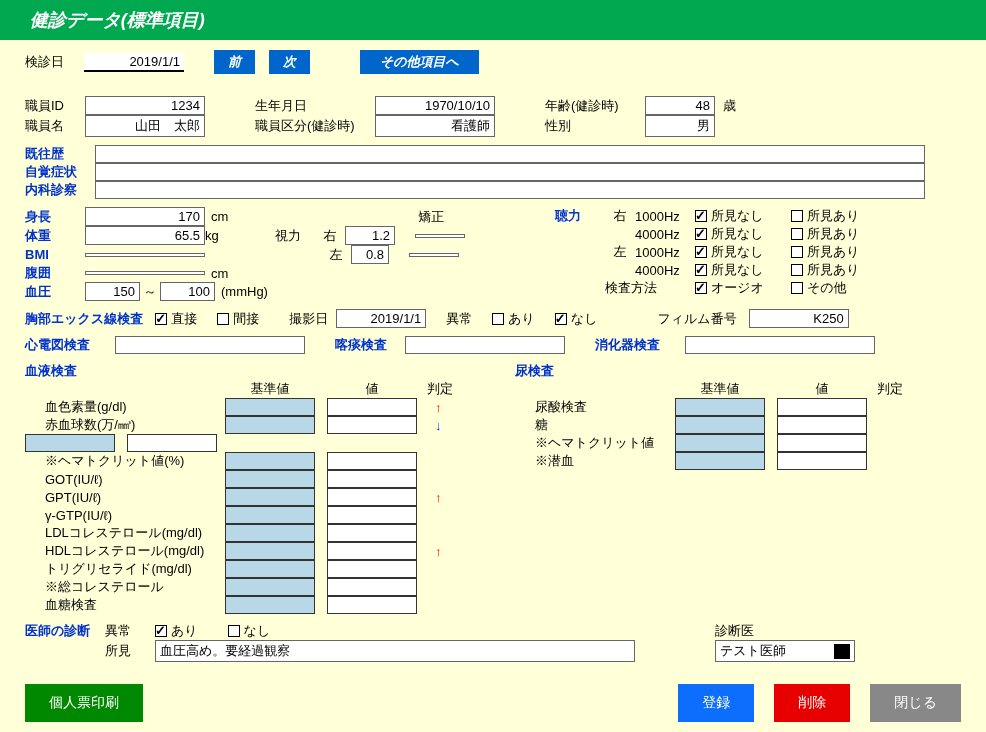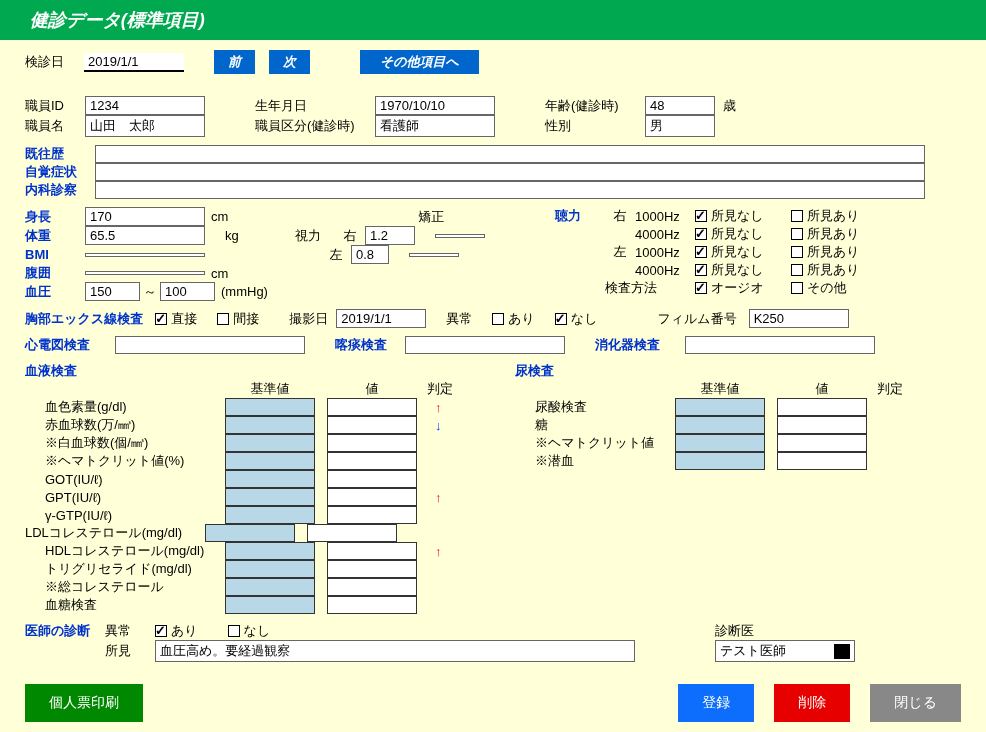--- a/index.html
+++ b/index.html
@@ -29,21 +29,21 @@
   padding: 3px 14px;
   font-weight: bold;
   font-style: italic;
   font-size: 13px;
   cursor: pointer;
 }
 .btn-blue-wide { padding: 3px 20px; }
 .input-box {
   border: 1px solid #666;
   background: white;
-  text-align: left;
+  text-align: right;
   padding: 1px 4px;
   font-size: 13px;
   display: inline-block;
 }
 .input-long { width: 830px; text-align: left; height: 18px; }
 .row { display: flex; align-items: center; }
 .gap { height: 8px; }
 .gap-lg { height: 22px; }
 .check {
   display: inline-block;
@@ -163,21 +163,21 @@
       <div class="row">
         <span class="label-blue" style="width:60px">身長</span>
         <span class="input-box" style="width:120px">170</span>
         <span class="label-black" style="margin-left:6px">cm</span>
         <span style="width:190px"></span>
         <span class="label-black">矯正</span>
       </div>
       <div class="row">
         <span class="label-blue" style="width:60px">体重</span>
         <span class="input-box" style="width:120px">65.5</span>
-        <span class="label-black" style="margin-left:20px;width:40px">kg</span>
+        <span class="label-black" style="margin-left:0;width:40px">kg</span>
         <span style="width:30px"></span>
         <span class="label-black" style="width:40px">視力</span>
         <span class="label-black" style="width:30px;text-align:center">右</span>
         <span class="input-box" style="width:50px">1.2</span>
         <span style="width:20px"></span>
         <span class="input-box" style="width:50px"></span>
       </div>
       <div class="row">
         <span class="label-blue" style="width:60px">BMI</span>
         <span class="input-box" style="width:120px"></span>
@@ -316,21 +316,20 @@
     </div>
           <div class="row">
       <span class="label-black" style="width:180px;margin-left:20px">赤血球数(万/㎣)</span>
       <span class="tbl-cell ref"></span>
       <span style="width:12px"></span>
       <span class="tbl-cell"></span>
       <span style="width:18px"></span>
       <span class="arrow-blue">↓</span>
     </div>
           <div class="row">
-      <span class="label-black" style="width:180px;margin-left:20px">※白血球数(個/㎣)</span>
       <span class="tbl-cell ref"></span>
       <span style="width:12px"></span>
       <span class="tbl-cell"></span>
       <span style="width:18px"></span>
       <span class=""></span>
     </div>
           <div class="row">
       <span class="label-black" style="width:180px;margin-left:20px">※ヘマトクリット値(%)</span>
       <span class="tbl-cell ref"></span>
       <span style="width:12px"></span>
@@ -356,21 +355,21 @@
     </div>
           <div class="row">
       <span class="label-black" style="width:180px;margin-left:20px">γ-GTP(IU/ℓ)</span>
       <span class="tbl-cell ref"></span>
       <span style="width:12px"></span>
       <span class="tbl-cell"></span>
       <span style="width:18px"></span>
       <span class=""></span>
     </div>
           <div class="row">
-      <span class="label-black" style="width:180px;">LDLコレステロール(mg/dl)</span>
+      <span class="label-black" style="width:180px;margin-left:20px">LDLコレステロール(mg/dl)</span>
       <span class="tbl-cell ref"></span>
       <span style="width:12px"></span>
       <span class="tbl-cell"></span>
       <span style="width:18px"></span>
       <span class=""></span>
     </div>
           <div class="row">
       <span class="label-black" style="width:180px;margin-left:20px">HDLコレステロール(mg/dl)</span>
       <span class="tbl-cell ref"></span>
       <span style="width:12px"></span>

